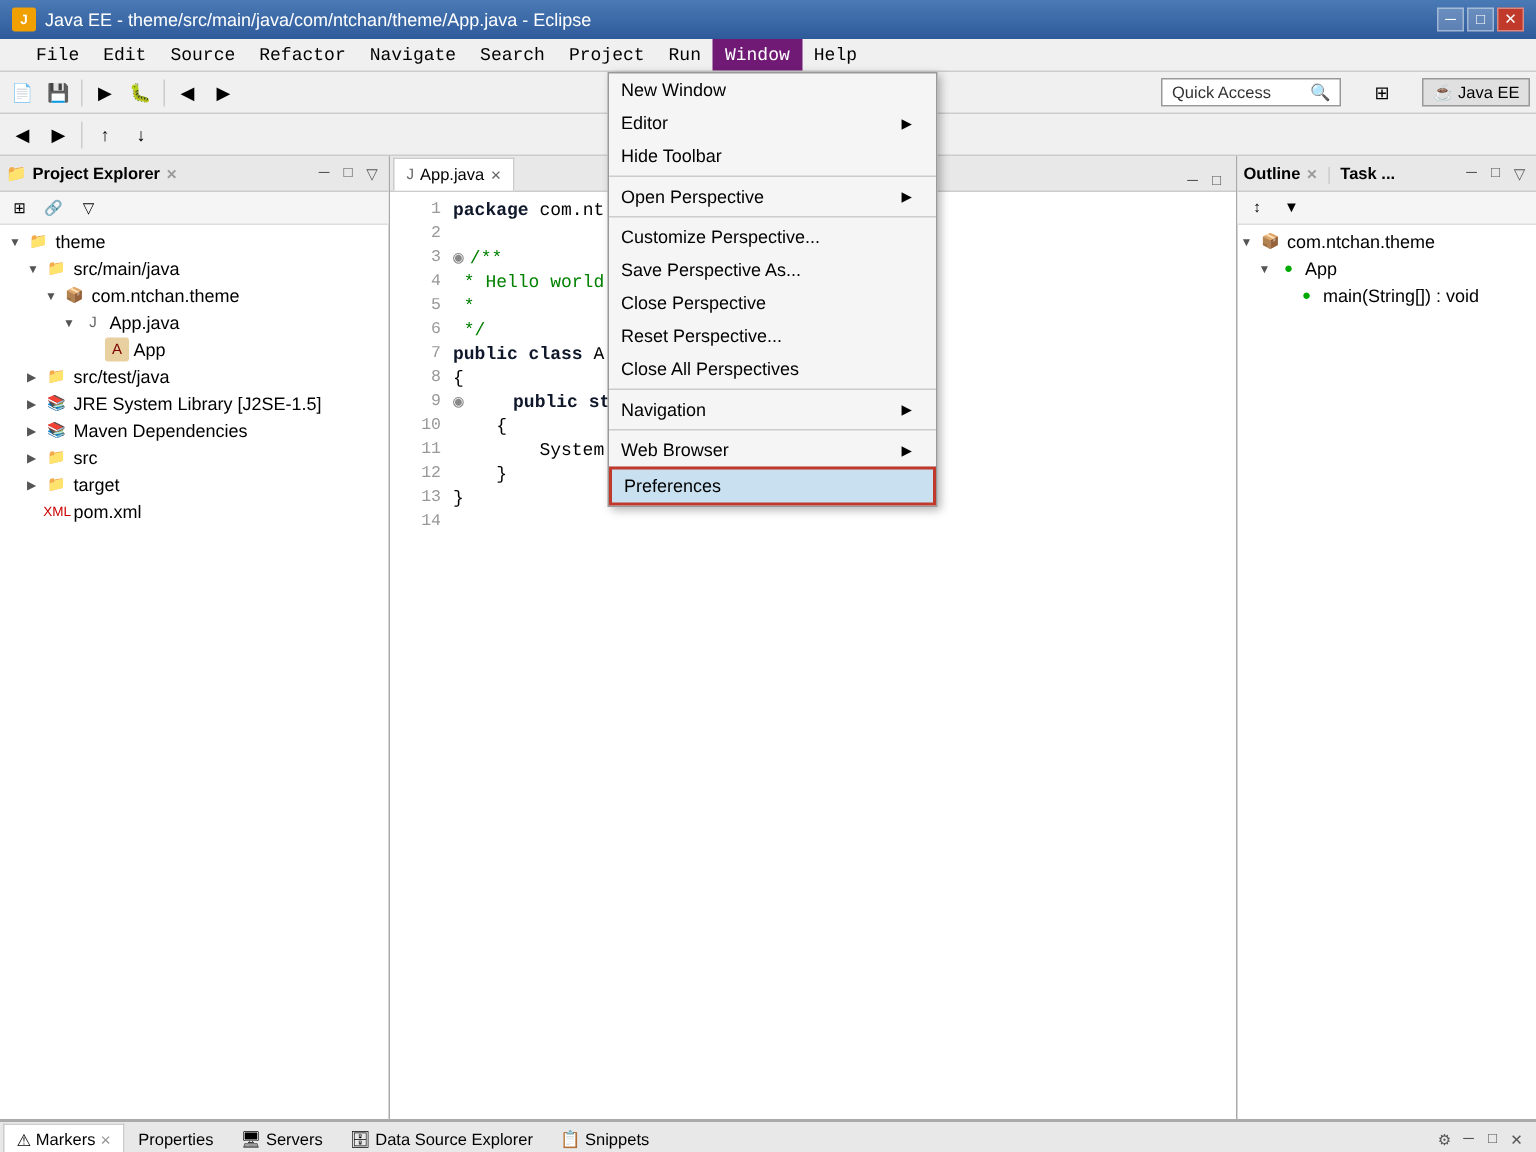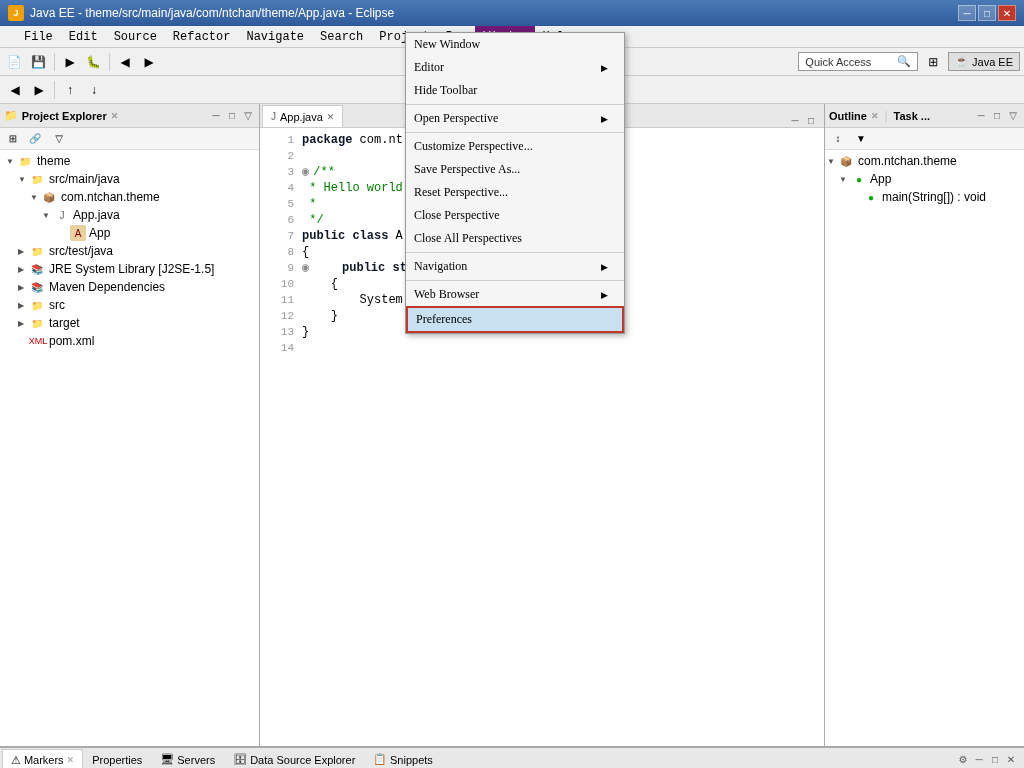--- a/index.html
+++ b/index.html
@@ -104,21 +104,21 @@
     .toolbar-sep {
       width: 1px;
       height: 18px;
       background: #ccc;
       margin: 0 2px;
     }
     .toolbar-right {
       margin-left: auto;
       display: flex;
       align-items: center;
-      gap: 4px;
+      gap: 16px;
       justify-content: space-between;
     }
     .quick-access-box {
       border: 1px solid #999;
       background: white;
       padding: 2px 6px;
       font-size: 11px;
       color: #333;
       width: 120px;
       display: flex;
@@ -321,29 +321,28 @@
       gap: 3px;
       height: 22px;
     }
     .bottom-tab.active {
       background: white;
       border: 1px solid #ccc;
       border-bottom: none;
     }
     .dropdown-menu {
       position: absolute;
-      top: 32px;
+      top: 48px;
       left: 405px;
       background: #f5f5f5;
       border: 1px solid #999;
       box-shadow: 2px 2px 6px rgba(0,0,0,0.3);
       min-width: 220px;
       z-index: 1000;
       font-size: 12px;
-      font-family: Liberation Serif, serif;
     }
     .dd-item {
       padding: 4px 16px 4px 8px;
       cursor: pointer;
       display: flex;
       align-items: center;
       justify-content: space-between;
       color: #000;
     }
     .dd-item.highlighted {
@@ -681,21 +680,21 @@
 
 <div class="dropdown-menu">
   <div class="dd-item">New Window</div>
   <div class="dd-item has-submenu">Editor</div>
   <div class="dd-item">Hide Toolbar</div>
   <div class="dd-separator"></div>
   <div class="dd-item has-submenu">Open Perspective</div>
   <div class="dd-separator"></div>
   <div class="dd-item">Customize Perspective...</div>
   <div class="dd-item">Save Perspective As...</div>
+  <div class="dd-item">Close Perspective</div>
   <div class="dd-item">Reset Perspective...</div>
-  <div class="dd-item">Close Perspective</div>
   <div class="dd-item">Close All Perspectives</div>
   <div class="dd-separator"></div>
   <div class="dd-item has-submenu">Navigation</div>
   <div class="dd-separator"></div>
   <div class="dd-item has-submenu">Web Browser</div>
   <div class="dd-item highlighted">Preferences</div>
 </div>
 
 </body></html>

